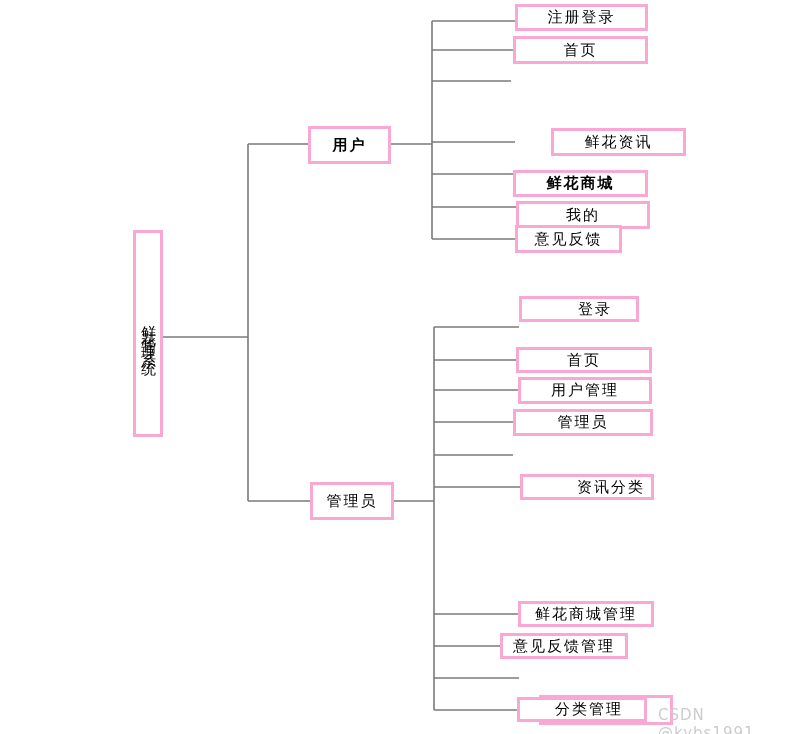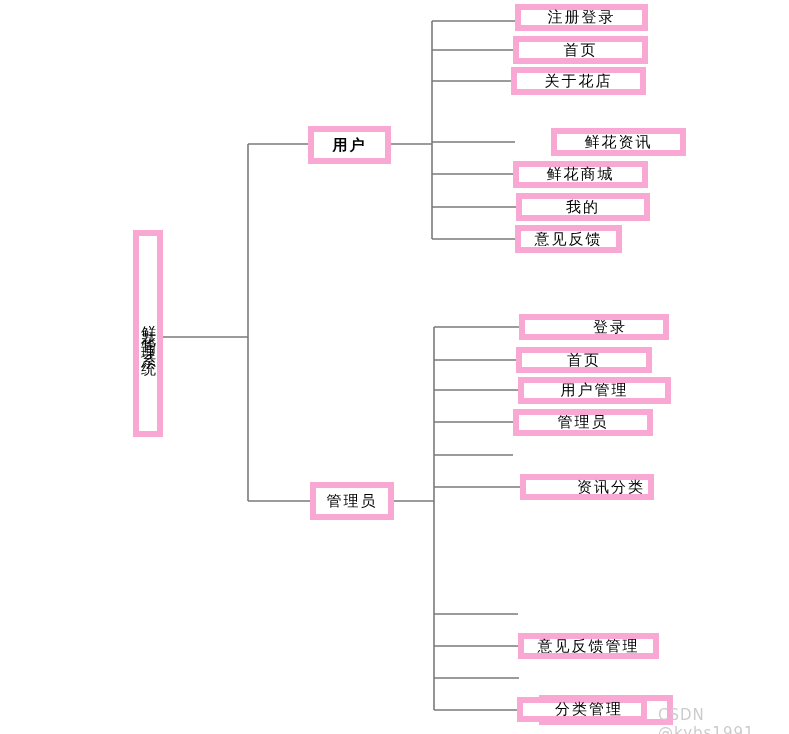--- a/index.html
+++ b/index.html
@@ -10,21 +10,21 @@
     font-family:"DejaVu Serif","Liberation Serif",serif;
     color:#000000;
     overflow:hidden;
   }
   .lines{position:absolute;left:0;top:0;}
   .node{
     position:absolute;
     box-sizing:border-box;
     display:flex;align-items:center;justify-content:center;
     background:#ffffff;
-    border:6px solid #f9a8d4;
+    border:3px solid #f9a8d4;
     font-size:15px;
     letter-spacing:2px;
     white-space:nowrap;
     z-index:2;
   }
   .root-label{
     writing-mode:vertical-rl;
     text-orientation:upright;
     letter-spacing:7px;
     font-size:15px;
@@ -86,30 +86,30 @@
 
   <div class="node" style="left:133px;top:230px;width:30px;height:207px;">
     <span class="root-label">鲜花管理系统</span>
   </div>
 
   <div class="node" style="left:308px;top:126px;width:83px;height:38px;font-weight:bold;">用户</div>
   <div class="node" style="left:310px;top:482px;width:84px;height:38px;">管理员</div>
 
   <div class="node" style="left:515px;top:4px;width:133px;height:27px;">注册登录</div>
   <div class="node" style="left:513px;top:36px;width:135px;height:28px;">首页</div>
-  <div class="node" style="left:511px;top:67px;width:135px;height:28px;">关于花店</div>
   <div class="node" style="left:515px;top:128px;width:135px;height:28px;margin-left:36px;">鲜花资讯</div>
-  <div class="node" style="left:513px;top:161px;width:135px;height:27px;">鲜花商城</div>
-  <div class="node" style="left:516px;top:193px;width:134px;height:28px;">我的</div>
+  <div class="node" style="left:513px;top:170px;width:135px;height:27px;font-weight:bold;">鲜花商城</div>
+  <div class="node" style="left:516px;top:201px;width:134px;height:28px;">我的</div>
   <div class="node" style="left:515px;top:225px;width:107px;height:28px;">意见反馈</div>
 
-  <div class="node" style="left:519px;top:314px;width:150px;height:26px;padding-left:32px;">登录</div>
+  <div class="node" style="left:519px;top:296px;width:120px;height:26px;padding-left:32px;">登录</div>
   <div class="node" style="left:516px;top:347px;width:136px;height:26px;">首页</div>
-  <div class="node" style="left:518px;top:377px;width:153px;height:27px;">用户管理</div>
+  <div class="node" style="left:518px;top:377px;width:134px;height:27px;">用户管理</div>
   <div class="node" style="left:513px;top:409px;width:140px;height:27px;">管理员</div>
   <div class="node" style="left:520px;top:474px;width:134px;height:26px;padding-left:48px;">资讯分类</div>
-  <div class="node" style="left:518px;top:633px;width:141px;height:26px;">意见反馈管理</div>
+  <div class="node" style="left:518px;top:601px;width:136px;height:26px;">鲜花商城管理</div>
+  <div class="node" style="left:500px;top:633px;width:128px;height:26px;">意见反馈管理</div>
   <div class="node" style="left:539px;top:665px;width:134px;height:30px;margin-top:30px;">轮播图</div>
   <div class="node" style="left:517px;top:697px;width:130px;height:25px;padding-left:14px;">分类管理</div>
 
   <div class="watermark">CSDN @kybs1991</div>
 
 </div>
 
 </body></html>

